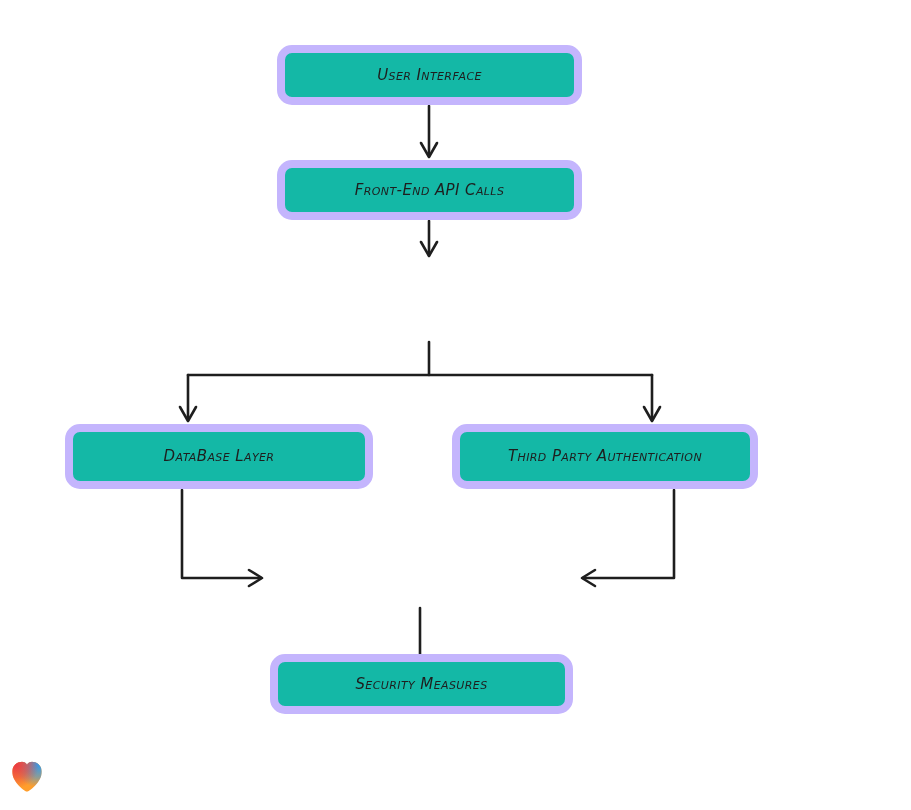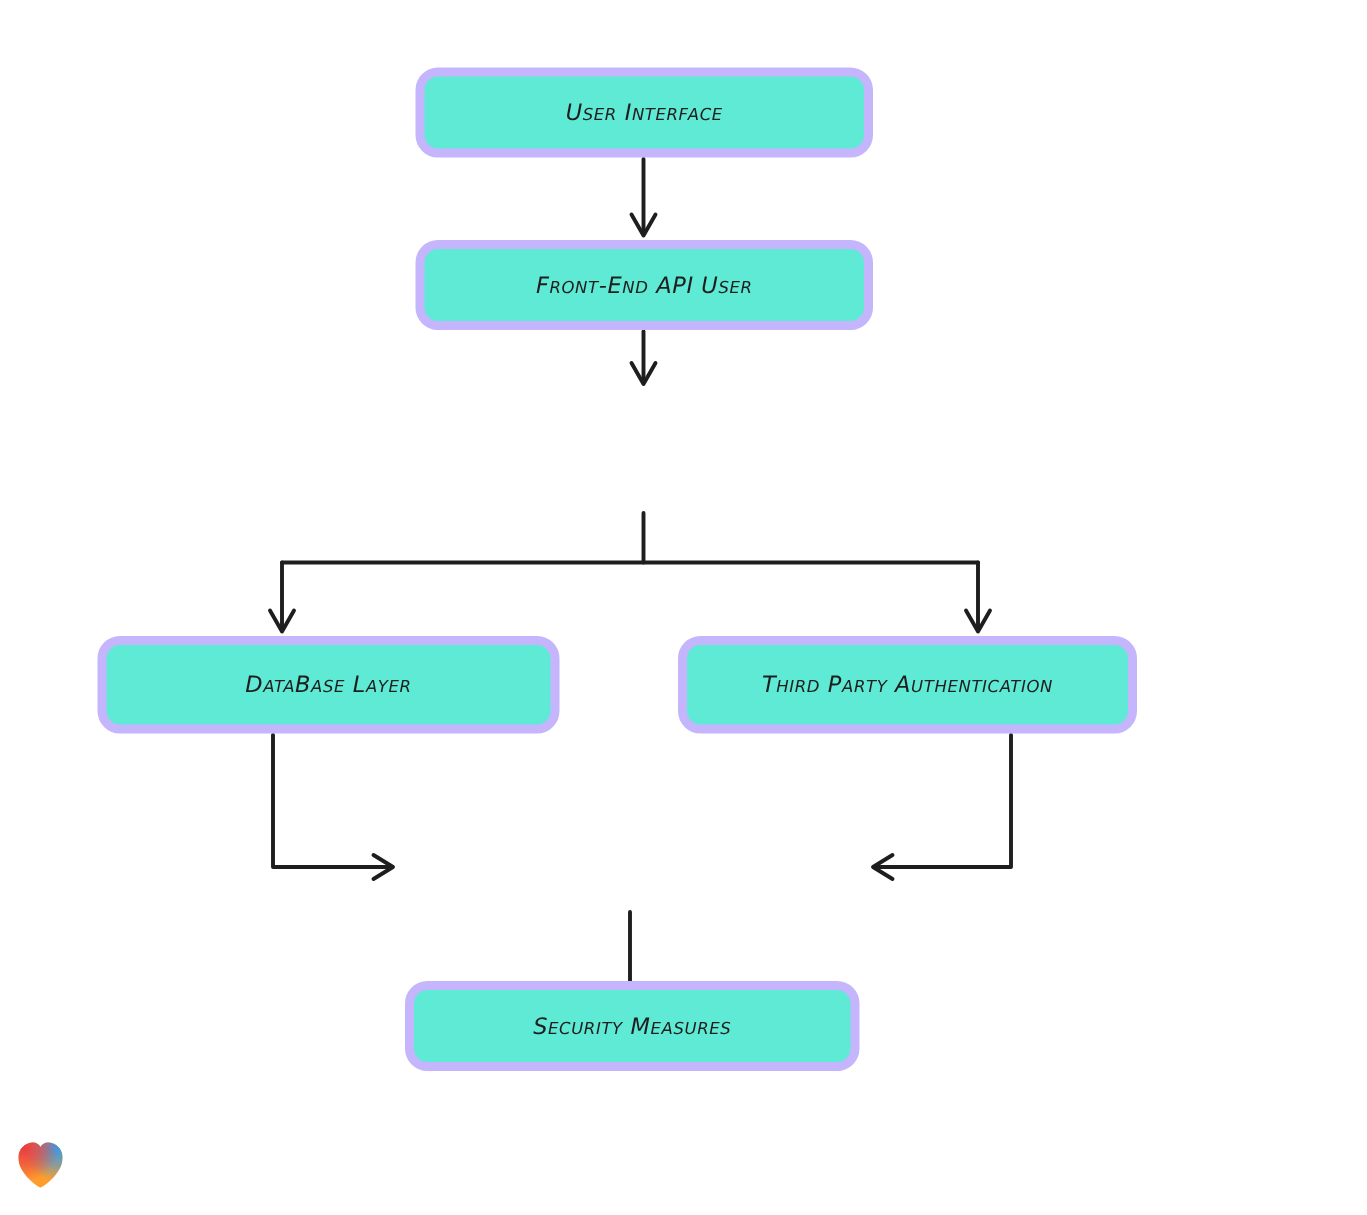--- a/index.html
+++ b/index.html
@@ -18,22 +18,22 @@
   .edges {
     position: absolute;
     left: 0;
     top: 0;
     width: 911px;
     height: 810px;
   }
   .node {
     position: absolute;
     box-sizing: border-box;
-    background: #5eead4;
-    border: 6px solid #c4b5fd;
+    background: #14b8a6;
+    border: 8px solid #c4b5fd;
     border-radius: 15px;
     display: flex;
     align-items: center;
     justify-content: center;
     text-align: center;
     padding: 14px 12px;
   }
   .node .label {
     font-style: italic;
     font-variant: small-caps;
@@ -99,21 +99,21 @@
       <path d="M420 608 L420 687"></path>
       <path d="M412 674 L420 688 L428 674"></path>
     </g>
   </svg>
 
   <div class="node node-ui">
     <span class="label">User Interface</span>
   </div>
 
   <div class="node node-api">
-    <span class="label">Front-End API User</span>
+    <span class="label">Front-End API Calls</span>
   </div>
 
 
   <div class="node node-db">
     <span class="label">DataBase Layer</span>
   </div>
 
   <div class="node node-thirdparty">
     <span class="label">Third Party Authentication</span>
   </div>

